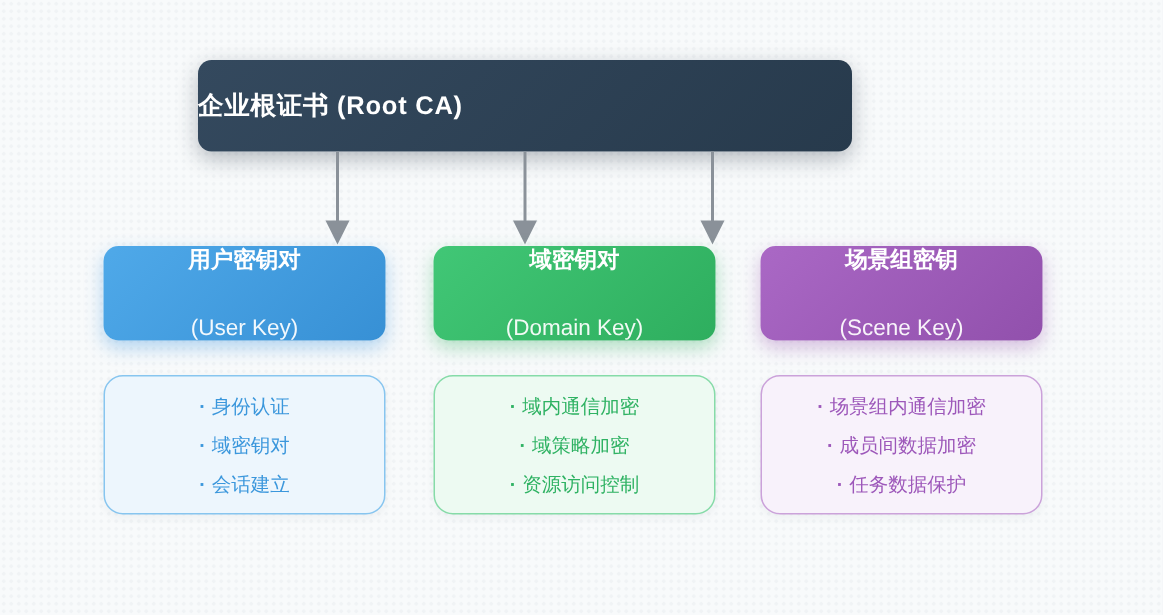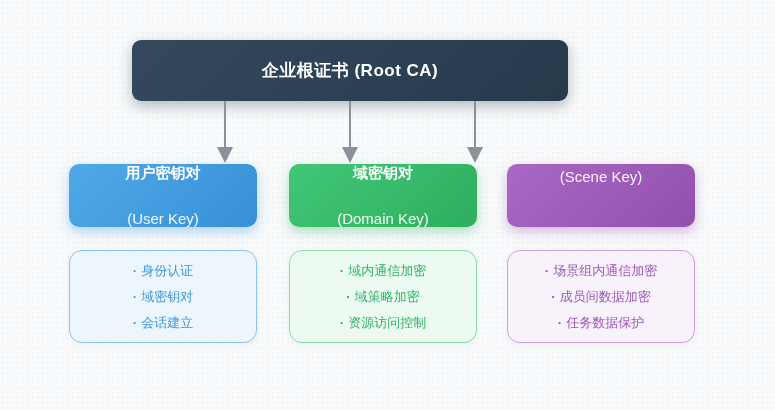--- a/index.html
+++ b/index.html
@@ -14,21 +14,21 @@
     background-image:radial-gradient(rgba(90,110,130,0.05) 1px, transparent 1px);
     background-size:5px 5px;
     overflow:hidden;
   }
   
   .root-box{
     position:absolute;left:132px;top:40px;width:436px;height:61px;
     background:linear-gradient(135deg,#34495e 0%,#273a4c 100%);
     border-radius:9px;
     box-shadow:0 5px 14px rgba(25,40,55,0.30);
-    display:flex;align-items:center;justify-content:center;
+    display:flex;align-items:center;
   }
   .root-box .label{
     color:#ffffff;font-size:17px;font-weight:bold;letter-spacing:0.5px;
   }
   
   .arrow{position:absolute;top:101px;width:16px;height:62px;}
   .arrow .shaft{
     position:absolute;left:7px;top:0;width:2px;height:48px;background:#8a9199;
   }
   .arrow .head{
@@ -95,20 +95,21 @@
 
   <div class="head-box head-user col-1">
     <span class="title">用户密钥对</span>
     <span class="subtitle">(User Key)</span>
   </div>
   <div class="head-box head-domain col-2">
     <span class="title">域密钥对</span>
     <span class="subtitle">(Domain Key)</span>
   </div>
   <div class="head-box head-scene col-3">
+    <span class="title">场景组密钥</span>
     <span class="subtitle">(Scene Key)</span>
   </div>
 
   <div class="list-box list-user col-1">
     <span class="item"><span class="bullet">·</span><span>身份认证</span></span>
     <span class="item"><span class="bullet">·</span><span>域密钥对</span></span>
     <span class="item"><span class="bullet">·</span><span>会话建立</span></span>
   </div>
   <div class="list-box list-scene col-3">
     <span class="item"><span class="bullet">·</span><span>场景组内通信加密</span></span>

